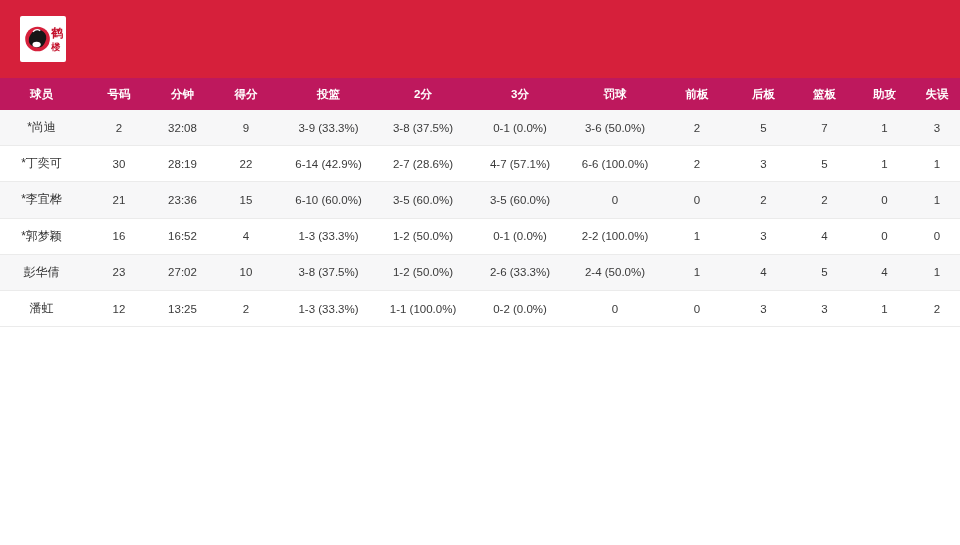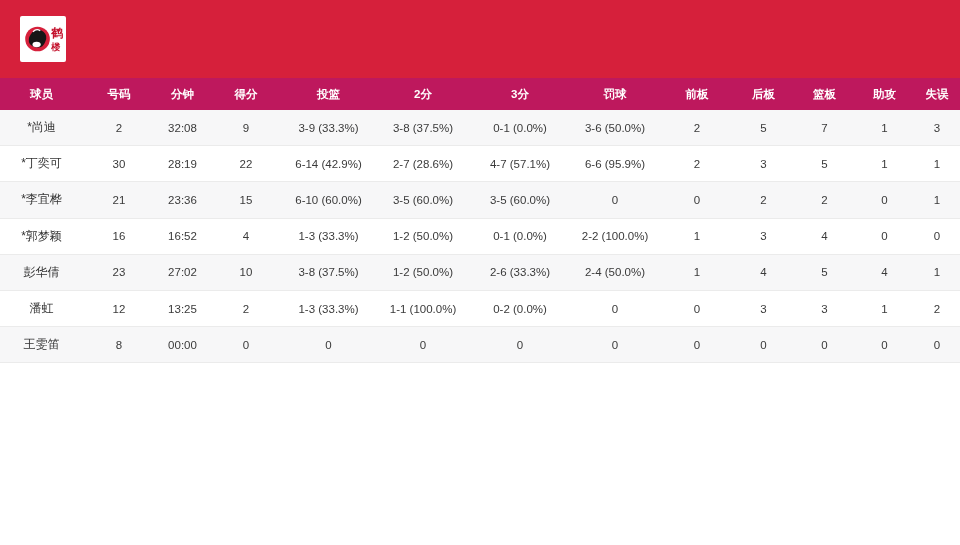--- a/index.html
+++ b/index.html
@@ -84,21 +84,21 @@
         <td>3</td>
       </tr>
       <tr>
         <td class="player">*丁奕可</td>
         <td>30</td>
         <td>28:19</td>
         <td>22</td>
         <td>6-14 (42.9%)</td>
         <td>2-7 (28.6%)</td>
         <td>4-7 (57.1%)</td>
-        <td>6-6 (95.9%)</td>
+        <td>6-6 (100.0%)</td>
         <td>2</td>
         <td>3</td>
         <td>5</td>
         <td>1</td>
         <td>1</td>
       </tr>
       <tr>
         <td class="player">*李宜桦</td>
         <td>21</td>
         <td>23:36</td>
@@ -151,29 +151,14 @@
         <td>1-3 (33.3%)</td>
         <td>1-1 (100.0%)</td>
         <td>0-2 (0.0%)</td>
         <td>0</td>
         <td>0</td>
         <td>3</td>
         <td>3</td>
         <td>1</td>
         <td>2</td>
       </tr>
-      <tr>
-        <td class="player">王雯笛</td>
-        <td>8</td>
-        <td>00:00</td>
-        <td>0</td>
-        <td>0</td>
-        <td>0</td>
-        <td>0</td>
-        <td>0</td>
-        <td>0</td>
-        <td>0</td>
-        <td>0</td>
-        <td>0</td>
-        <td>0</td>
-      </tr>
     </tbody>
 </table>
 
 </body></html>

